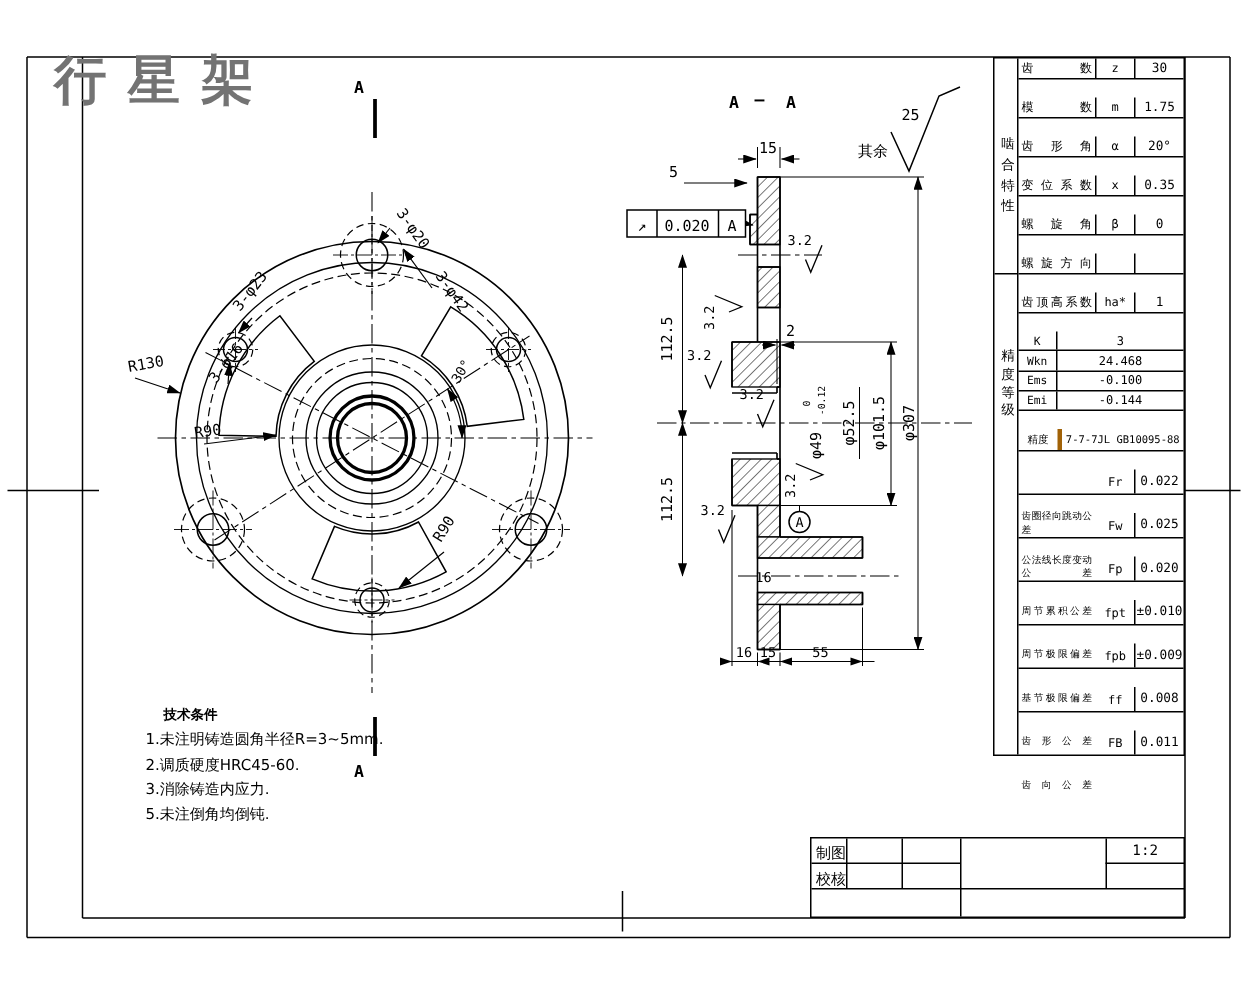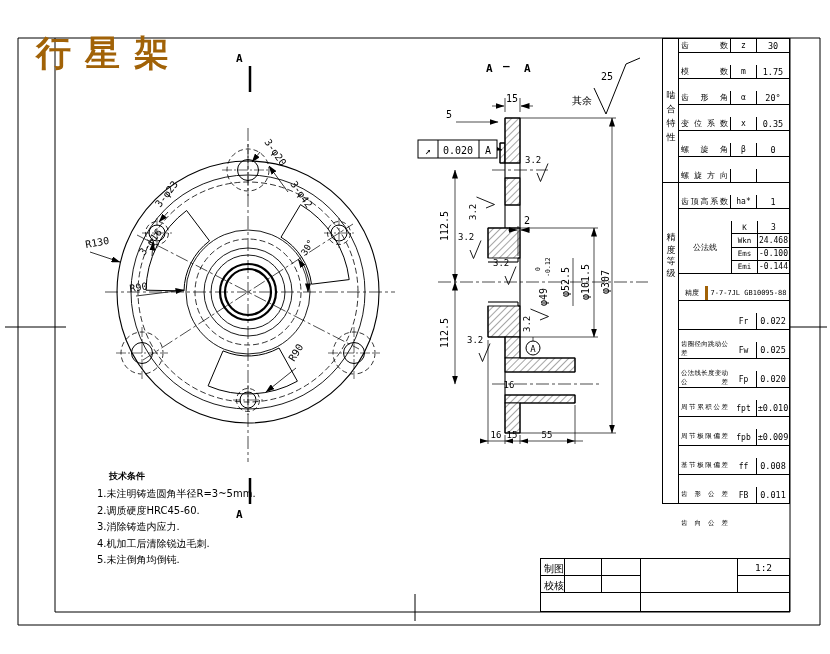--- a/index.html
+++ b/index.html
@@ -4,21 +4,21 @@
 <style>
   html,body{margin:0;padding:0;background:#fff;width:830px;height:654px;overflow:hidden;
     font-family:"DejaVu Sans",sans-serif;}
   #sheet{position:relative;width:830px;height:654px;background:#fff;}
   svg text{fill:#000;}
   .t{font-family:"DejaVu Sans Mono",monospace;font-size:10px;}
   .t9{font-family:"DejaVu Sans Mono",monospace;font-size:9px;}
   .t7{font-family:"DejaVu Sans Mono",monospace;font-size:6.5px;}
   .t11{font-family:"DejaVu Sans Mono",monospace;font-size:11px;font-weight:bold;}
   .cjk{font-family:"DejaVu Sans",sans-serif;font-size:10px;}
-  .red-title{position:absolute;left:36px;top:30px;color:#a16207;
+  .red-title{position:absolute;left:36px;top:30px;color:#737373;
     font-family:"DejaVu Serif",serif;font-size:35px;font-weight:bold;letter-spacing:14px;}
   
   .ptable{position:absolute;left:662px;top:38px;width:128px;border:1px solid #000;
     display:flex;font-size:8px;background:#fff;box-sizing:border-box;}
   .ptable .vcol{width:15px;border-right:1px solid #000;display:flex;flex-direction:column;}
   .vcell{flex:none;display:flex;align-items:center;justify-content:center;
     writing-mode:vertical-lr;text-orientation:upright;letter-spacing:14px;font-size:9px;}
   .vcell.up{height:143px;border-bottom:1px solid #000;}
   .vcell.lo{height:131px;letter-spacing:12px;}
   .rcol{flex:1;display:flex;flex-direction:column;gap:12px;}
@@ -396,21 +396,20 @@
           <div class="c3"></div>
         </div>
     <div class="pr">
           <div class="c1">
             <span>齿顶高系数</span>
           </div>
           <div class="c2">ha*</div>
           <div class="c3">1</div>
         </div>
     <div class="wkrow">
-      <div class="wkl">公法线</div>
       <div class="wkr">
         <div class="sr">
               <div class="s1">K</div>
               <div class="s2">3</div>
             </div>
         <div class="sr">
               <div class="s1">Wkn</div>
               <div class="s2">24.468</div>
             </div>
         <div class="sr">
@@ -477,21 +476,20 @@
           <div class="c3">0.011</div>
         </div>
   </div>
 </div>
 
 <div class="notes">
   <div class="hd">技术条件</div>
   <div class="ln">1.未注明铸造圆角半径R=3~5mm.</div>
   <div class="ln">2.调质硬度HRC45-60.</div>
   <div class="ln">3.消除铸造内应力.</div>
-  <div class="ln">4.机加工后清除锐边毛刺.</div>
   <div class="ln">5.未注倒角均倒钝.</div>
 </div>
 
 <div class="tblock">
   <div class="tb-v" style="left:23px;height:33px;"></div>
   <div class="tb-v" style="left:60px;height:33px;"></div>
   <div class="tb-v" style="left:99px;height:52px;"></div>
   <div class="tb-v" style="left:196px;height:33px;"></div>
   <div class="tb-h" style="top:16px;width:99px;"></div>
   <div class="tb-h" style="top:16px;left:196px;width:53px;"></div>

